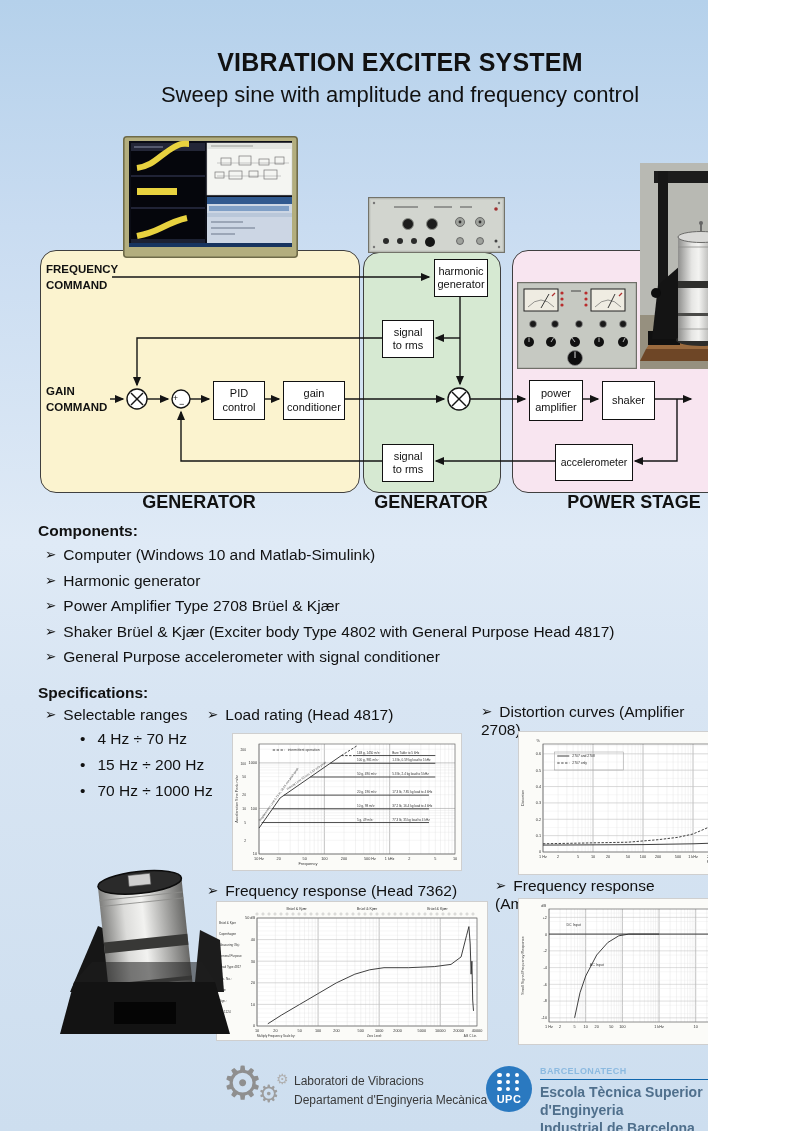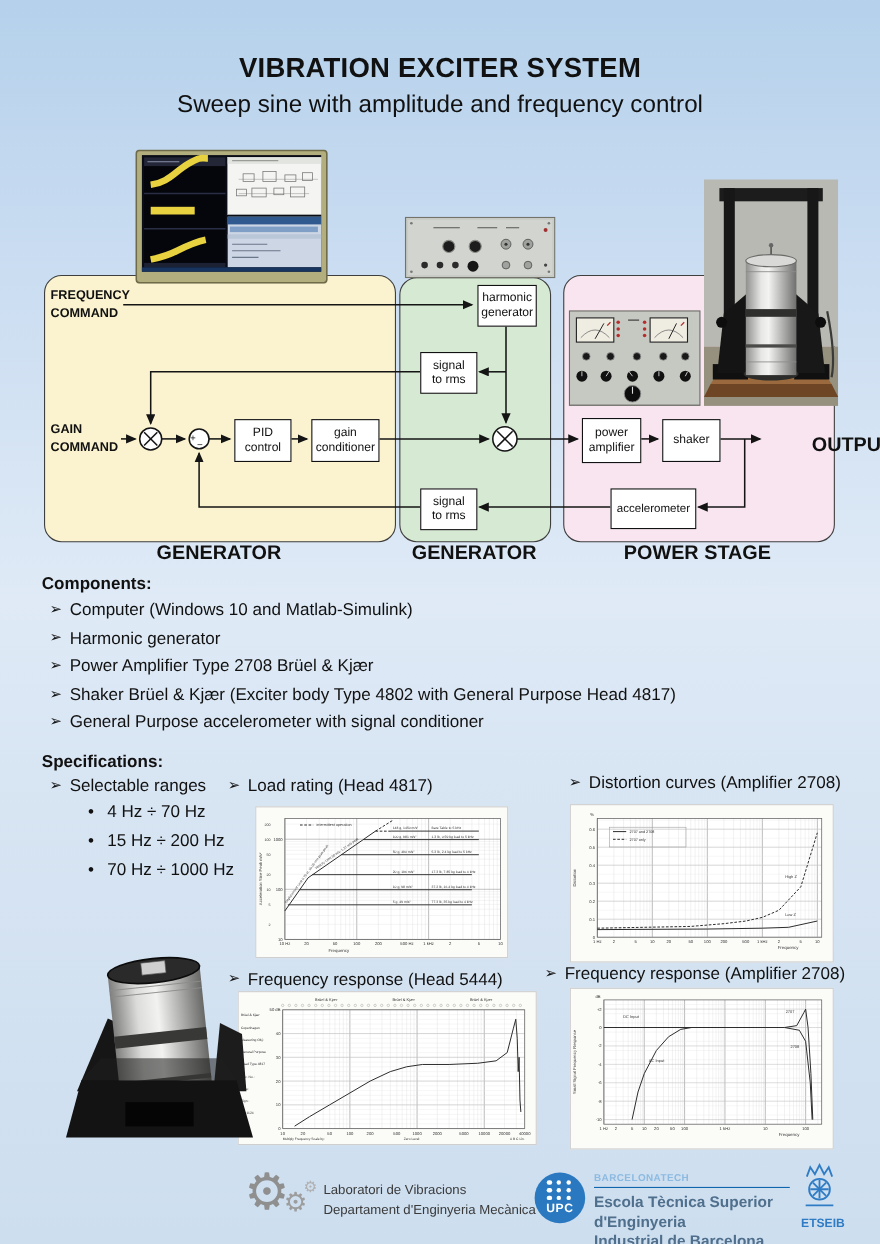--- a/index.html
+++ b/index.html
@@ -1,16 +1,16 @@
 <!DOCTYPE html>
 <html><head>
 <meta charset="utf-8">
 <style>
   html,body{margin:0;padding:0;}
-  #page{position:relative;width:800px;height:1131px;overflow:hidden;
+  #page{position:relative;width:708px;height:1131px;overflow:hidden;
     font-family:"Liberation Sans",sans-serif;color:#111;
     background:linear-gradient(180deg,#b5d1eb 0%,#c9dcf1 20%,#dfeaf6 48%,#d8e5f3 62%,#cddeef 100%);}
   .abs{position:absolute;}
   .pre{white-space:pre-line;}
 
   
   #title{left:0;top:48px;width:800px;text-align:center;font-size:25px;font-weight:bold;letter-spacing:.2px;}
   #subtitle{left:0;top:82px;width:800px;text-align:center;font-size:22px;}
 
   
@@ -54,21 +54,21 @@
   #specs-heading{left:38px;top:684px;}
   .aitem{position:absolute;font-size:15.5px;}
   .aitem::before{content:"➢";margin-right:7px;font-size:13.5px;position:relative;top:-1px;}
   #comp-list{position:absolute;left:45px;top:546px;}
   #comp-list .aitem{position:static;display:block;margin-bottom:7.5px;}
   #sel-ranges{left:45px;top:706px;}
   #range-list{position:absolute;left:80px;top:730px;font-size:15.5px;}
   #range-list div{margin-bottom:8px;}
   #range-list div::before{content:"•";margin-right:12px;}
   #spec-load{left:207px;top:706px;}
-  #spec-dist{left:517px;top:703px;}
+  #spec-dist{left:481px;top:703px;}
   #spec-fhead{left:207px;top:882px;}
   #spec-famp{left:495px;top:877px;}
 
   .card{position:absolute;background:#fbfbf8;border:1px solid #cfcfcf;}
   .card svg{display:block;width:100%;height:100%;}
   #card-load{left:232px;top:733px;width:228px;height:136px;}
   #card-dist{left:518px;top:731px;width:238px;height:142px;}
   #card-fhead{left:216px;top:901px;width:270px;height:138px;}
   #card-famp{left:518px;top:898px;width:238px;height:145px;}
 
@@ -346,21 +346,21 @@
 
   <div class="h1" id="specs-heading">Specifications:</div>
   <div class="aitem" id="sel-ranges">Selectable ranges</div>
   <div id="range-list">
     <div>4 Hz ÷ 70 Hz</div>
     <div>15 Hz ÷ 200 Hz</div>
     <div>70 Hz ÷ 1000 Hz</div>
   </div>
   <div class="aitem" id="spec-load">Load rating (Head 4817)</div>
   <div class="aitem" id="spec-dist">Distortion curves (Amplifier 2708)</div>
-  <div class="aitem" id="spec-fhead">Frequency response (Head 5444)</div>
+  <div class="aitem" id="spec-fhead">Frequency response (Head 7362)</div>
   <div class="aitem" id="spec-famp">Frequency response (Amplifier 2708)</div>
 
   <div class="card" id="card-load">
     <svg viewBox="0 0 228 136">
         <rect x="26" y="10" width="196" height="110" fill="#fff"></rect>
         <line x1="26" y1="10" x2="26" y2="120" stroke="#8f8f8f" stroke-width="0.55"></line>
         <line x1="45.66729305004678" y1="10" x2="45.66729305004678" y2="120" stroke="#d6d6d6" stroke-width="0.3"></line>
         <line x1="57.17192197501794" y1="10" x2="57.17192197501794" y2="120" stroke="#d6d6d6" stroke-width="0.3"></line>
         <line x1="65.33458610009356" y1="10" x2="65.33458610009356" y2="120" stroke="#d6d6d6" stroke-width="0.3"></line>
         <line x1="71.66604028328655" y1="10" x2="71.66604028328655" y2="120" stroke="#d6d6d6" stroke-width="0.3"></line>

